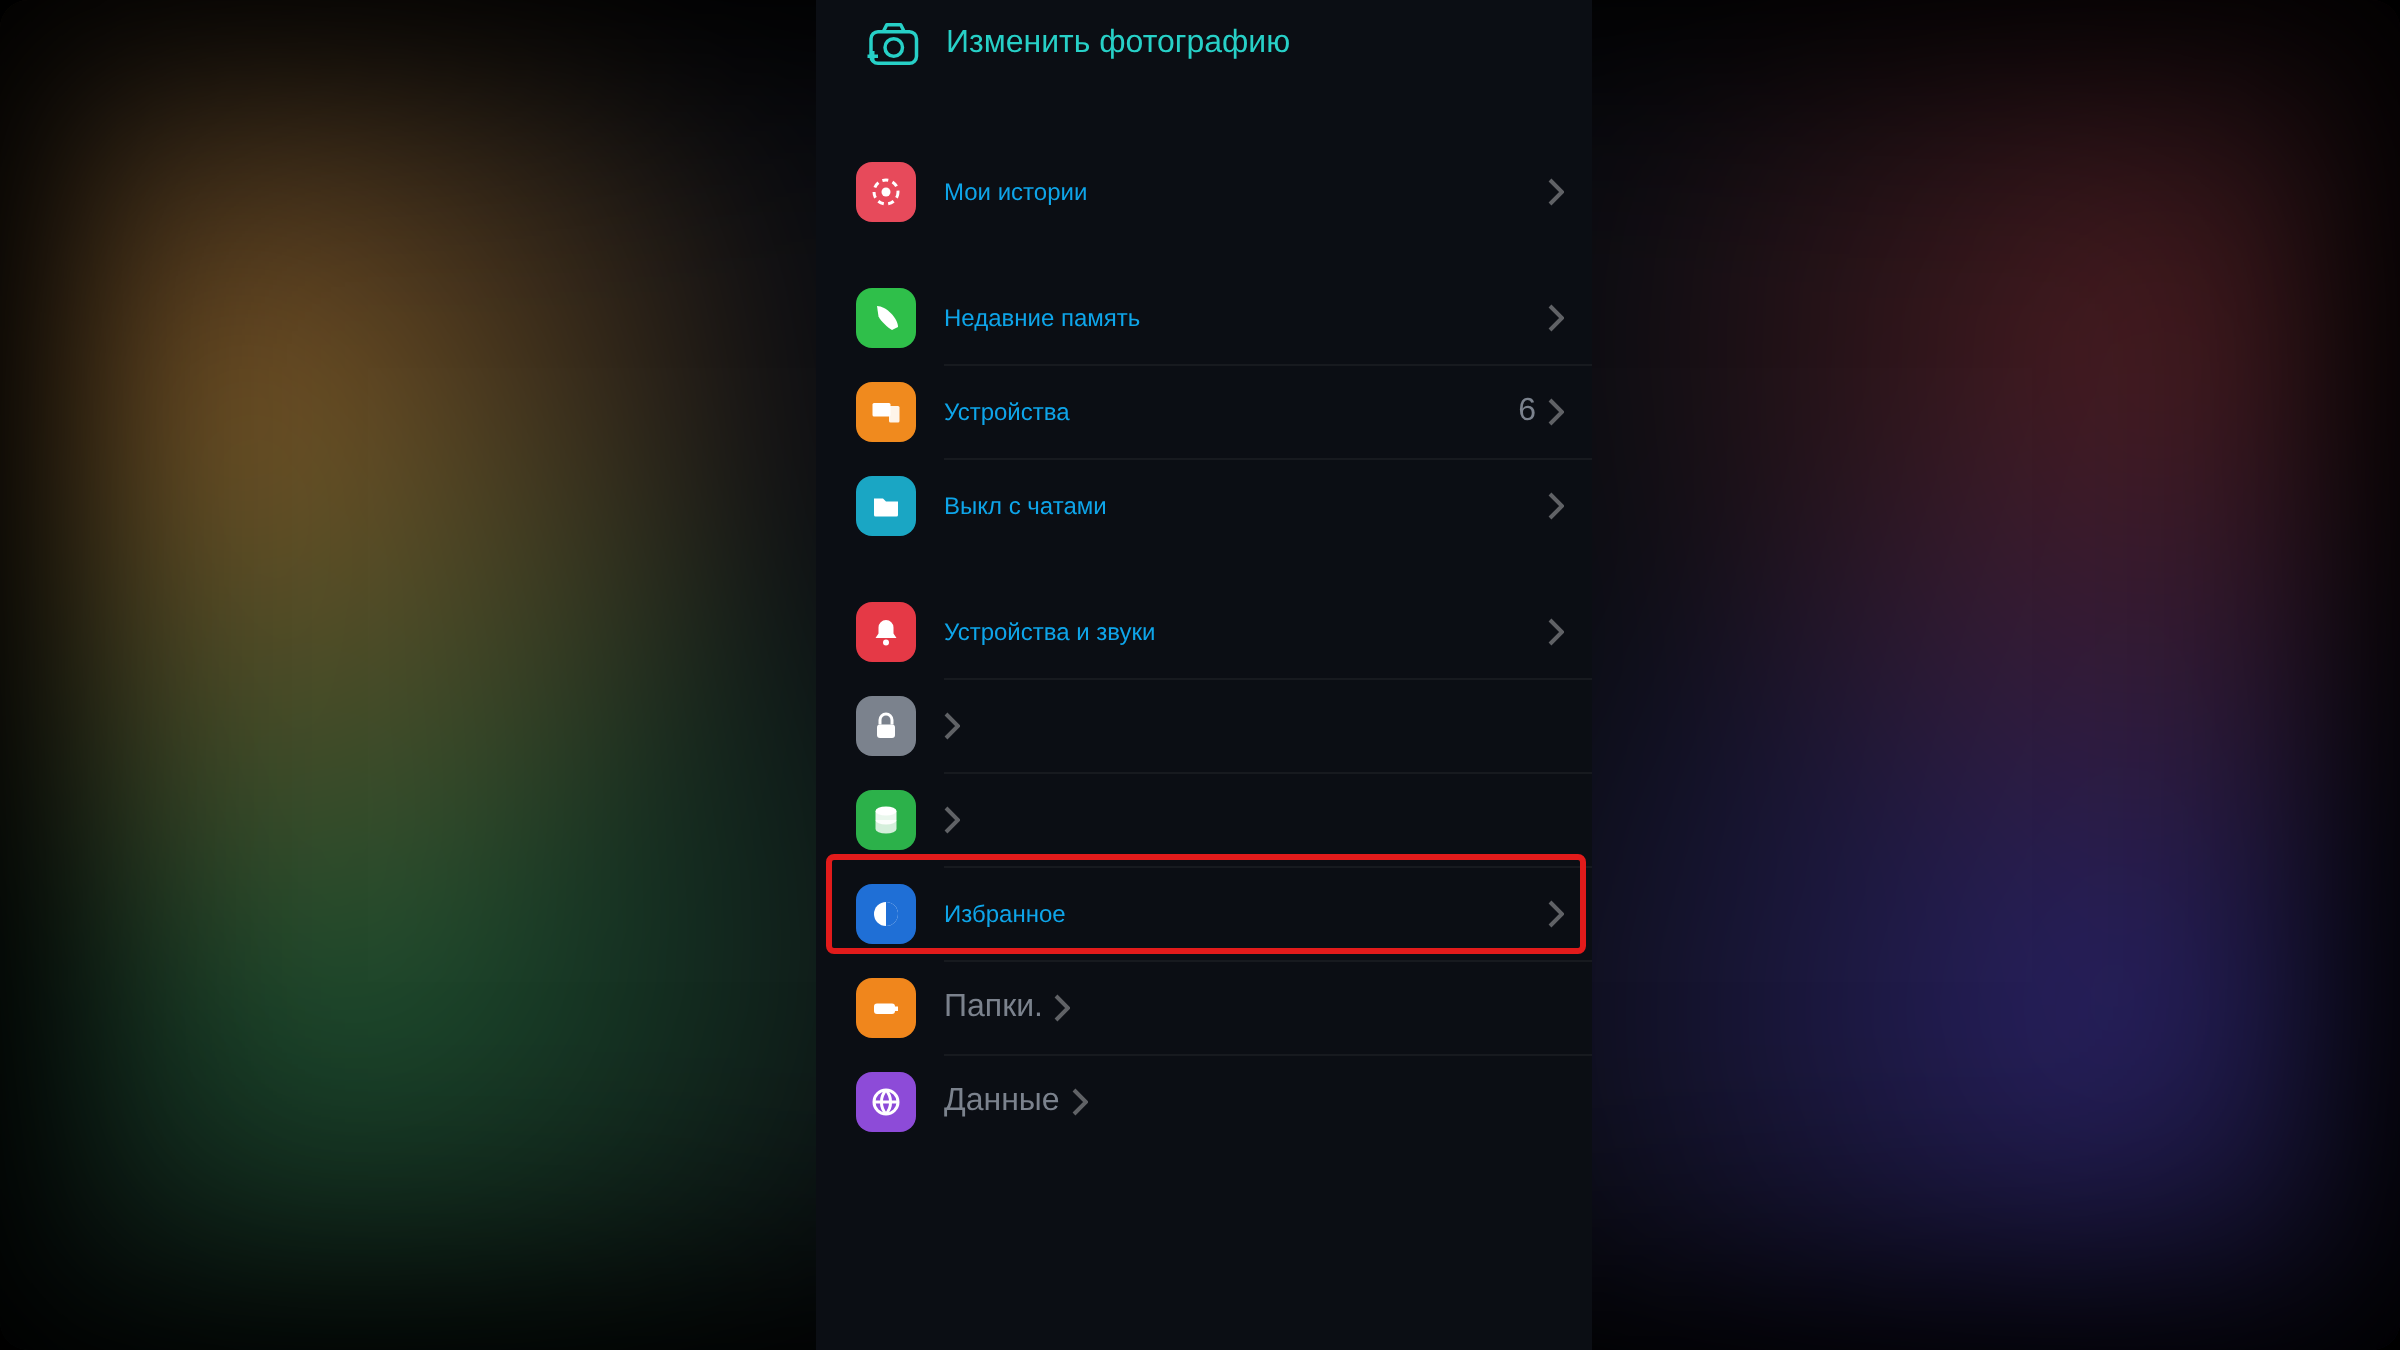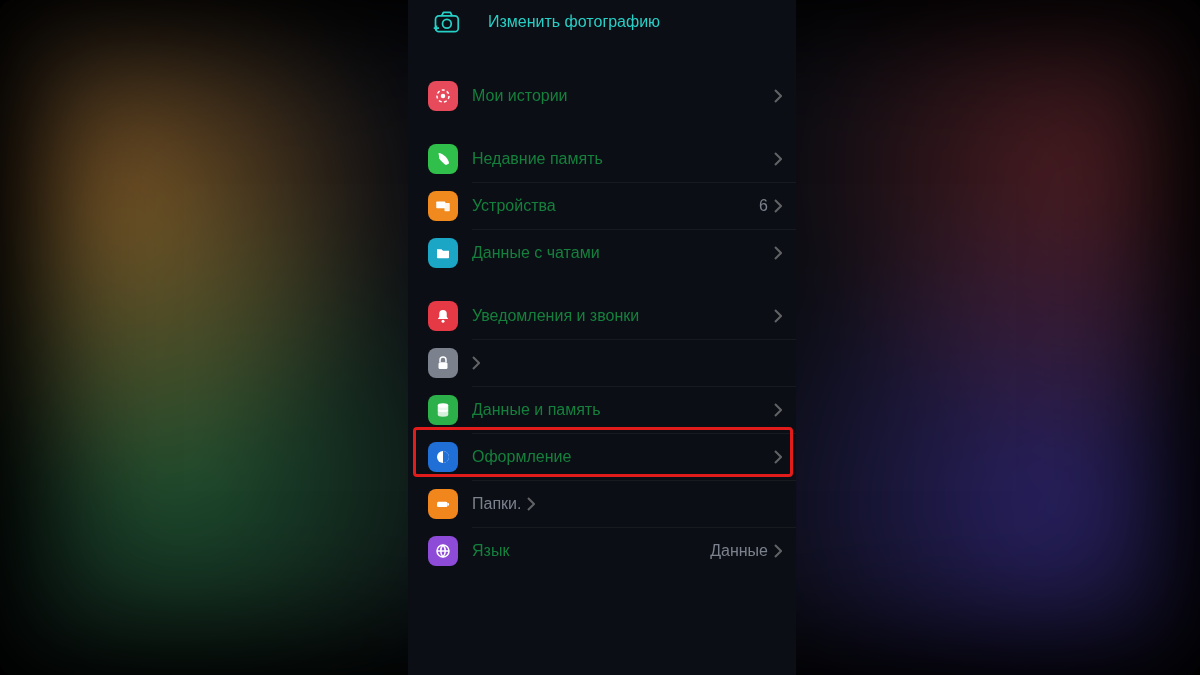--- a/index.html
+++ b/index.html
@@ -48,21 +48,21 @@
     background: #0b0e14;
     display: flex;
     flex-direction: column;
     font-size: 15px;
     color: #e9eef3;
   }
 
   .top-photo {
     display: flex;
     align-items: center;
-    gap: 28px;
+    gap: 13px;
     padding: 10px 20px 22px 24px;
   }
   .top-photo .label {
     color: #27d0c7;
     font-size: 16px;
   }
   .camera-icon { width: 28px; height: 24px; flex: 0 0 auto; }
 
   .group-gap { height: 16px; }
 
@@ -89,21 +89,21 @@
     height: 30px;
     border-radius: 8px;
     display: flex;
     align-items: center;
     justify-content: center;
     flex: 0 0 30px;
     margin-right: 14px;
   }
   .icon-tile svg { width: 18px; height: 18px; }
 
-  .row .label { flex: 1; color: #15803d; font-size: 16px; }
+  .row .label { flex: 1; color: #0ea5e9; font-size: 12px; }
   .row .value { color: #7b828d; font-size: 16px; margin-right: 6px; }
 
   .chevron {
     width: 8px;
     height: 14px;
     flex: 0 0 auto;
     opacity: 0.35;
   }
 
   
@@ -188,36 +188,36 @@
       <svg class="chevron" viewBox="0 0 8 14">
           <path d="M1 1 L7 7 L1 13" fill="none" stroke="#fff" stroke-width="2"></path>
         </svg>
     </div>
     <div class="row">
       <div class="icon-tile c-teal">
         <svg viewBox="0 0 24 24">
             <path d="M4 7 h6 l2 2 h8 v9 a1 1 0 0 1 -1 1 h-14 a1 1 0 0 1 -1 -1 z" fill="#fff"></path>
           </svg>
       </div>
-      <span class="label">Данные с чатами</span>
+      <span class="label">Выкл с чатами</span>
       <svg class="chevron" viewBox="0 0 8 14">
           <path d="M1 1 L7 7 L1 13" fill="none" stroke="#fff" stroke-width="2"></path>
         </svg>
     </div>
 
     <div class="group-gap"></div>
 
     <div class="row">
       <div class="icon-tile c-red2">
         <svg viewBox="0 0 24 24">
             <path d="M12 4 a5 5 0 0 1 5 5 v4 l2 3 h-14 l2 -3 v-4 a5 5 0 0 1 5 -5 z" fill="#fff"></path>
             <circle cx="12" cy="19" r="2" fill="#fff"></circle>
           </svg>
       </div>
-      <span class="label">Уведомления и звонки</span>
+      <span class="label">Устройства и звуки</span>
       <svg class="chevron" viewBox="0 0 8 14">
           <path d="M1 1 L7 7 L1 13" fill="none" stroke="#fff" stroke-width="2"></path>
         </svg>
     </div>
     <div class="row">
       <div class="icon-tile c-gray">
         <svg viewBox="0 0 24 24">
             <rect x="6" y="11" width="12" height="9" rx="2" fill="#fff"></rect>
             <path d="M8 11 v-3 a4 4 0 0 1 8 0 v3" fill="none" stroke="#fff" stroke-width="2"></path>
           </svg>
@@ -227,33 +227,32 @@
         </svg>
     </div>
     <div class="row" id="row-data">
       <div class="icon-tile c-green2">
         <svg viewBox="0 0 24 24">
             <ellipse cx="12" cy="6" rx="7" ry="3" fill="#fff"></ellipse>
             <path d="M5 6 v6 a7 3 0 0 0 14 0 v-6" fill="#fff" opacity="0.9"></path>
             <path d="M5 12 v6 a7 3 0 0 0 14 0 v-6" fill="#fff" opacity="0.8"></path>
           </svg>
       </div>
-      <span class="label">Данные и память</span>
       <svg class="chevron" viewBox="0 0 8 14">
           <path d="M1 1 L7 7 L1 13" fill="none" stroke="#fff" stroke-width="2"></path>
         </svg>
     </div>
     <div class="row">
       <div class="icon-tile c-dblue">
         <svg viewBox="0 0 24 24">
             <circle cx="12" cy="12" r="8" fill="#fff"></circle>
             <path d="M12 4 a8 8 0 0 1 0 16 z" fill="#1f6fd6"></path>
           </svg>
       </div>
-      <span class="label">Оформление</span>
+      <span class="label">Избранное</span>
       <svg class="chevron" viewBox="0 0 8 14">
           <path d="M1 1 L7 7 L1 13" fill="none" stroke="#fff" stroke-width="2"></path>
         </svg>
     </div>
     <div class="row">
       <div class="icon-tile c-orange2">
         <svg viewBox="0 0 24 24">
             <rect x="4" y="9" width="14" height="7" rx="2" fill="#fff"></rect>
             <rect x="18" y="11" width="2" height="3" fill="#fff"></rect>
           </svg>
@@ -263,21 +262,20 @@
           <path d="M1 1 L7 7 L1 13" fill="none" stroke="#fff" stroke-width="2"></path>
         </svg>
     </div>
     <div class="row">
       <div class="icon-tile c-purple">
         <svg viewBox="0 0 24 24">
             <circle cx="12" cy="12" r="8" fill="none" stroke="#fff" stroke-width="2"></circle>
             <path d="M4 12 h16 M12 4 a12 12 0 0 1 0 16 M12 4 a12 12 0 0 0 0 16" fill="none" stroke="#fff" stroke-width="2"></path>
           </svg>
       </div>
-      <span class="label">Язык</span>
       <span class="value">Данные</span>
       <svg class="chevron" viewBox="0 0 8 14">
           <path d="M1 1 L7 7 L1 13" fill="none" stroke="#fff" stroke-width="2"></path>
         </svg>
     </div>
 
     <div class="group-gap"></div>
 
 
     <div class="highlight" id="hl" style="left: 5px; top: 426.594px; width: 374px; height: 44.3281px;"></div>

